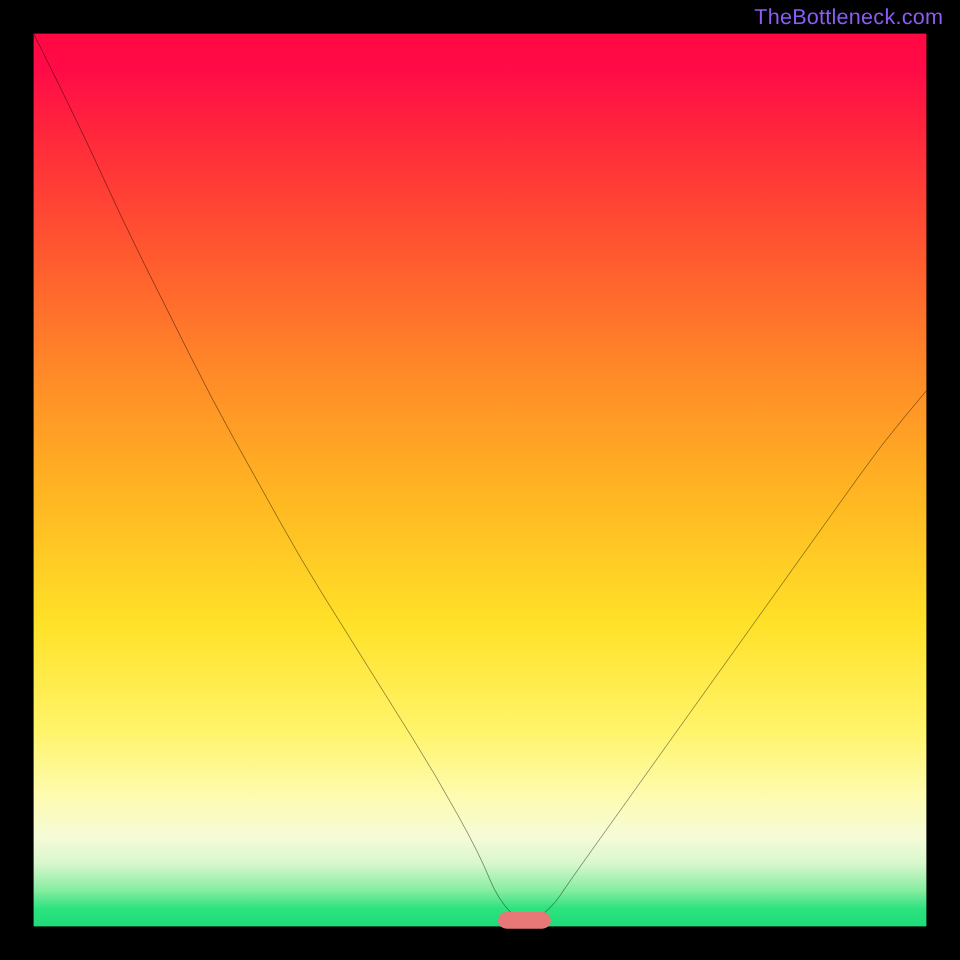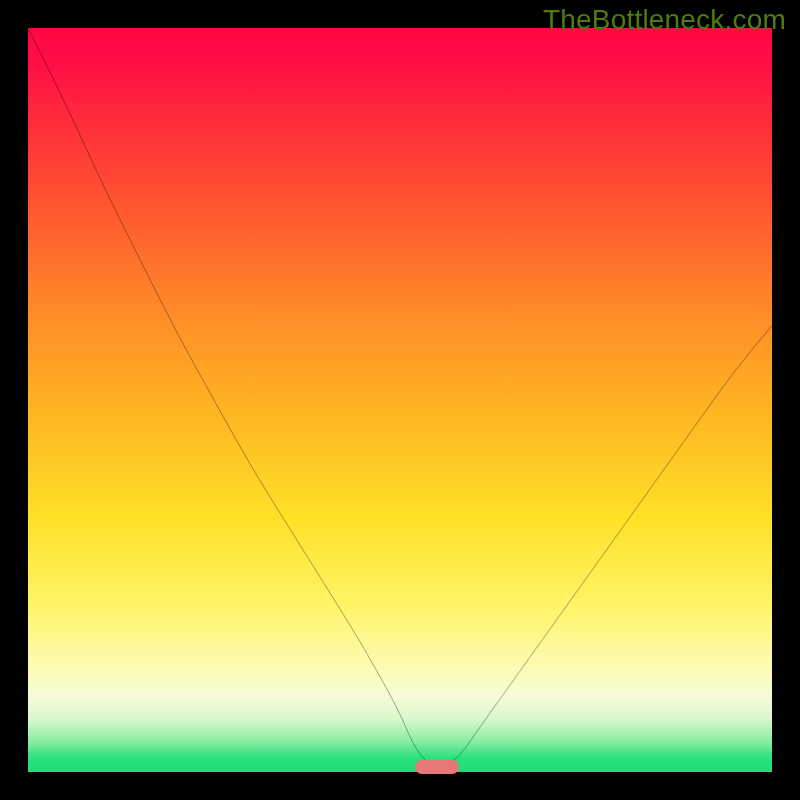--- a/index.html
+++ b/index.html
@@ -14,22 +14,22 @@
   .frame {
     position: relative;
     width: 800px;
     height: 800px;
     background: #000;
   }
   .watermark {
     position: absolute;
     top: 4px;
     right: 14px;
-    color: #4d7c0f;
-    font-size: 28px;
+    color: #8b5cf6;
+    font-size: 18px;
     font-weight: 500;
     letter-spacing: 0.2px;
     z-index: 10;
   }
   .plot-area {
     position: absolute;
     left: 28px;
     top: 28px;
     width: 744px;
     height: 744px;

